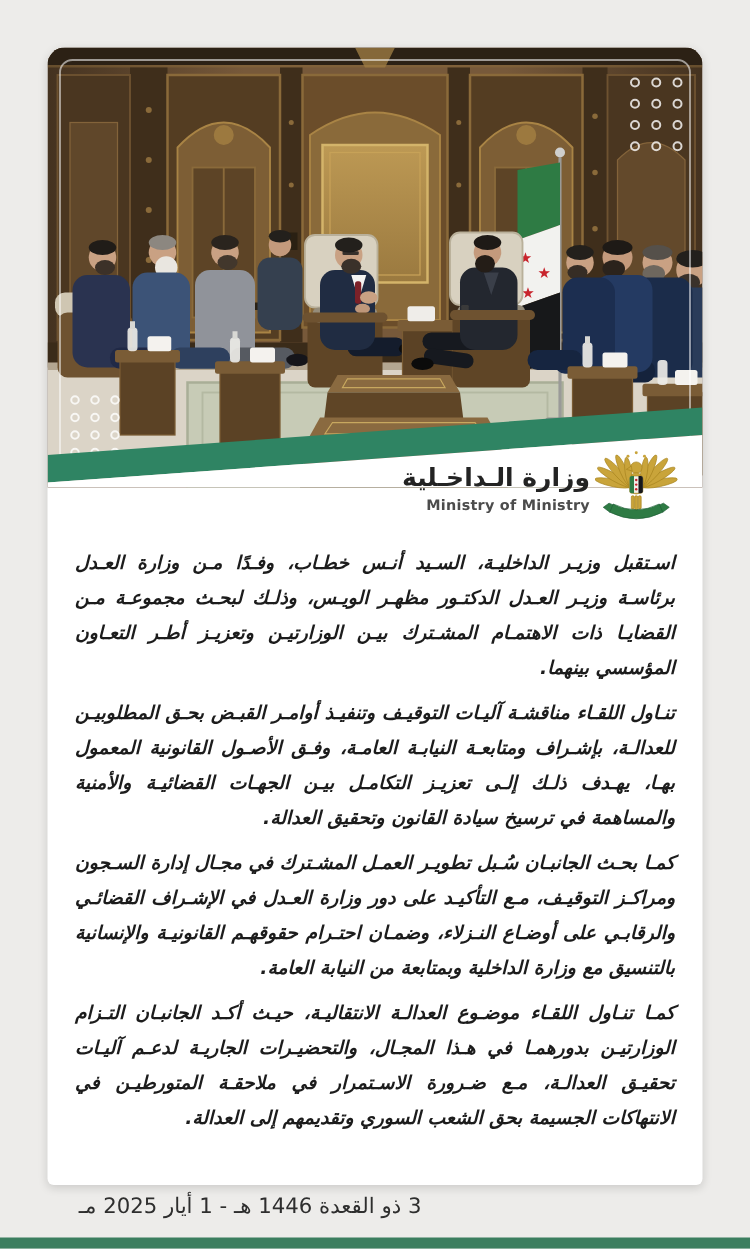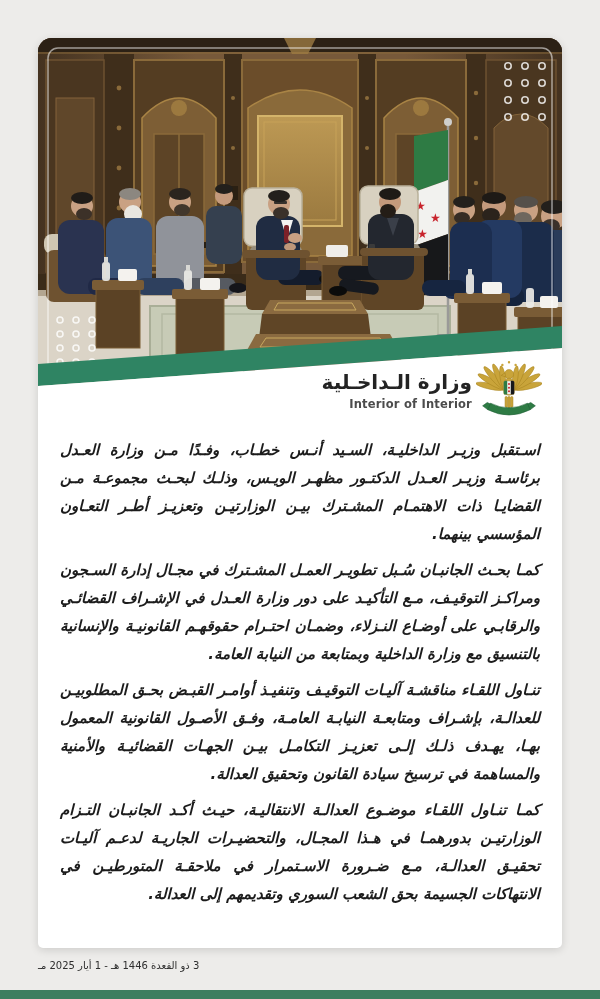--- a/index.html
+++ b/index.html
@@ -31,21 +31,21 @@
     font-size:15px;font-weight:bold;color:#1c1c1c;
     line-height:28px;
     text-align:justify;text-align-last:right;font-style:italic;
   }
   .content p:last-child{margin-bottom:0;}
   .footer{
     position:absolute;left:38px;right:38px;bottom:24px;height:20px;
     display:flex;justify-content:space-between;align-items:center;
   }
   .footer-entity{font-size:12.5px;color:#2e2e2e;direction:rtl;}
-  .footer-date{font-size:10px;color:#2e2e2e;direction:rtl;}
+  .footer-date{font-size:17px;color:#2e2e2e;direction:rtl;margin-left:25px;}
   .bottom-strip{
     position:absolute;left:0;right:0;bottom:0;height:9px;background:#3c7e5f;
   }
 </style>
 </head>
 <body>
 
 <div class="card">
 
   <div class="photo-wrap">
@@ -357,28 +357,28 @@
         <circle cx="50" cy="50" r="1.5" fill="#c8242c"></circle>
       </g>
       <g>
         <path d="M18,78 L10,72 L17,67 L24,70 Z" fill="#2e7b44" stroke="#1d5c34" stroke-width="0.8"></path>
         <path d="M82,78 L90,72 L83,67 L76,70 Z" fill="#2e7b44" stroke="#1d5c34" stroke-width="0.8"></path>
         <path d="M18,78 Q50,94 82,78 L78,68 Q50,82 22,68 Z" fill="#2e7b44" stroke="#1d5c34" stroke-width="0.8"></path>
       </g>
     </svg>
     <div class="brand-titles">
       <div class="brand-ar">وزارة الـداخـلية</div>
-      <div class="brand-en">Interior of Interior</div>
+      <div class="brand-en">Ministry of Ministry</div>
     </div>
   </div>
 
   <div class="content">
     <p>اسـتقبل وزيـر الداخليـة، السـيد أنـس خطـاب، وفـدًا مـن وزارة العـدل برئاسـة وزيـر العـدل الدكتـور مظهـر الويـس، وذلـك لبحـث مجموعـة مـن القضايـا ذات الاهتمـام المشـترك بيـن الوزارتيـن وتعزيـز أطـر التعـاون المؤسسي بينهما.</p>
+    <p>تنـاول اللقـاء مناقشـة آليـات التوقيـف وتنفيـذ أوامـر القبـض بحـق المطلوبيـن للعدالـة، بإشـراف ومتابعـة النيابـة العامـة، وفـق الأصـول القانونية المعمول بهـا، يهـدف ذلـك إلـى تعزيـز التكامـل بيـن الجهـات القضائيـة والأمنية والمساهمة في ترسيخ سيادة القانون وتحقيق العدالة.</p>
     <p>كمـا بحـث الجانبـان سُـبل تطويـر العمـل المشـترك في مجـال إدارة السـجون ومراكـز التوقيـف، مـع التأكيـد على دور وزارة العـدل في الإشـراف القضائـي والرقابـي على أوضـاع النـزلاء، وضمـان احتـرام حقوقهـم القانونيـة والإنسانية بالتنسيق مع وزارة الداخلية وبمتابعة من النيابة العامة.</p>
-    <p>تنـاول اللقـاء مناقشـة آليـات التوقيـف وتنفيـذ أوامـر القبـض بحـق المطلوبيـن للعدالـة، بإشـراف ومتابعـة النيابـة العامـة، وفـق الأصـول القانونية المعمول بهـا، يهـدف ذلـك إلـى تعزيـز التكامـل بيـن الجهـات القضائيـة والأمنية والمساهمة في ترسيخ سيادة القانون وتحقيق العدالة.</p>
     <p>كمـا تنـاول اللقـاء موضـوع العدالـة الانتقاليـة، حيـث أكـد الجانبـان التـزام الوزارتيـن بدورهمـا في هـذا المجـال، والتحضيـرات الجاريـة لدعـم آليـات تحقيـق العدالـة، مـع ضـرورة الاسـتمرار في ملاحقـة المتورطيـن في الانتهاكات الجسيمة بحق الشعب السوري وتقديمهم إلى العدالة.</p>
   </div>
 </div>
 
 <div class="footer">
   <span class="footer-date">3 ذو القعدة 1446 هـ - 1 أيار 2025 مـ</span>
 </div>
 <div class="bottom-strip"></div>
 
 </body></html>

